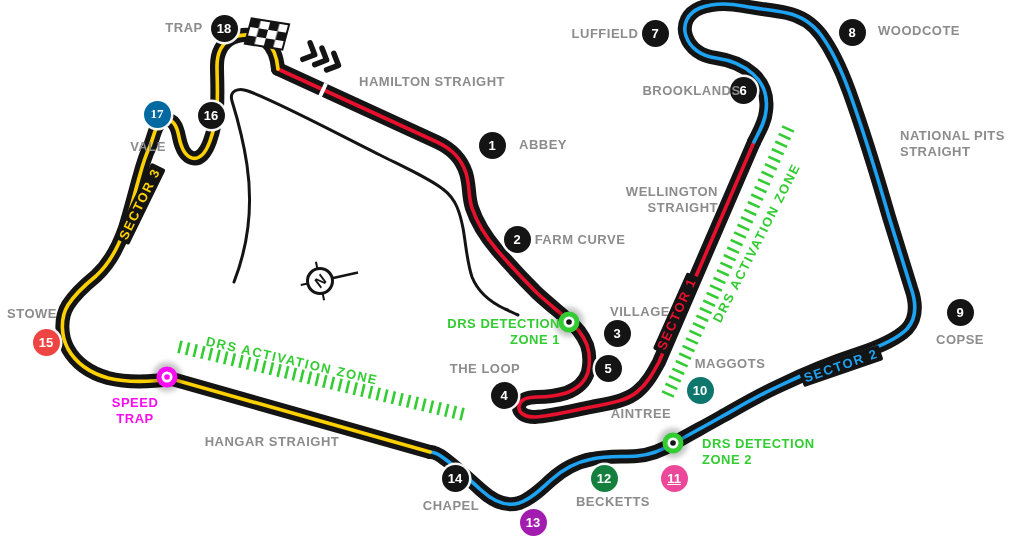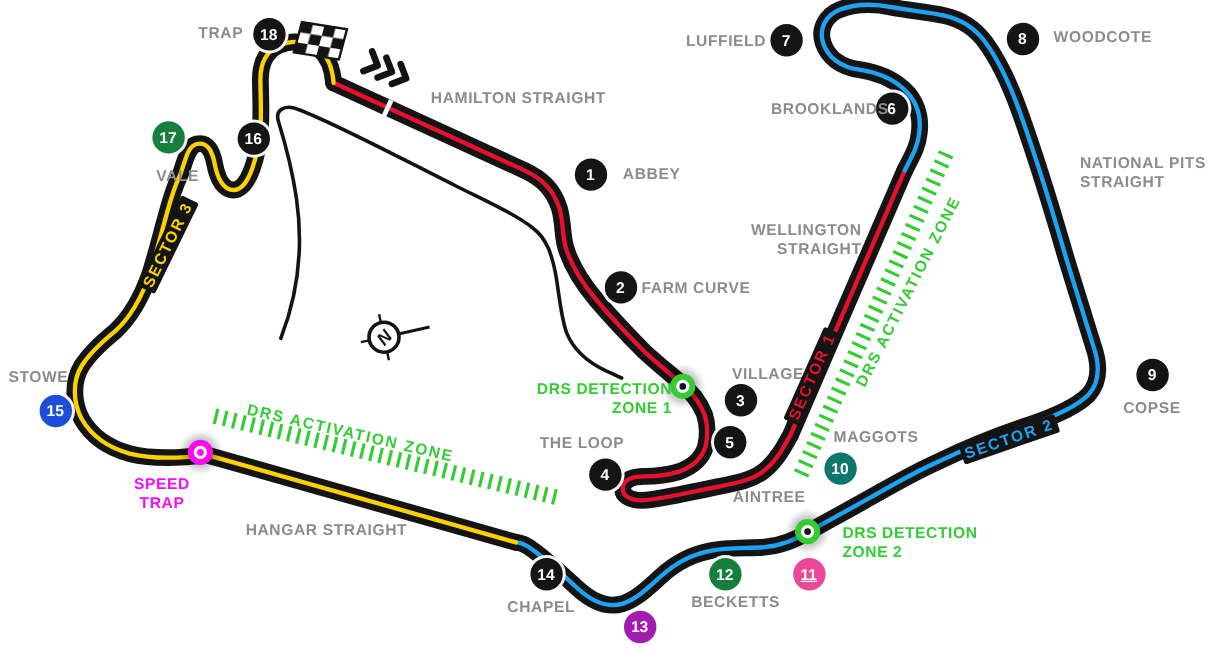--- a/index.html
+++ b/index.html
@@ -195,23 +195,23 @@
       <div class="marker" style="left: 608px; top: 368px; background: rgb(20, 20, 20); color: rgb(255, 255, 255);">5</div>
       <div class="marker" style="left: 743px; top: 90px; background: rgb(20, 20, 20); color: rgb(255, 255, 255);">6</div>
       <div class="marker" style="left: 655px; top: 33px; background: rgb(20, 20, 20); color: rgb(255, 255, 255);">7</div>
       <div class="marker" style="left: 852px; top: 32px; background: rgb(20, 20, 20); color: rgb(255, 255, 255);">8</div>
       <div class="marker" style="left: 960px; top: 312px; background: rgb(20, 20, 20); color: rgb(255, 255, 255);">9</div>
       <div class="marker" style="left: 700px; top: 390px; background: #0f766e; color: rgb(255, 255, 255);">10</div>
       <div class="marker" style="left: 674px; top: 478px; background: #ec4899; color: rgb(255, 255, 255); text-decoration: underline;">11</div>
       <div class="marker" style="left: 604px; top: 478px; background: #15803d; color: rgb(255, 255, 255);">12</div>
       <div class="marker" style="left: 533px; top: 522px; background: #a21caf; color: rgb(255, 255, 255);">13</div>
       <div class="marker" style="left: 455px; top: 478px; background: rgb(20, 20, 20); color: rgb(255, 255, 255);">14</div>
-      <div class="marker" style="left: 46px; top: 342px; background: #1d4ed8; color: rgb(255, 255, 255);">15</div>
+      <div class="marker" style="left: 46px; top: 342px; background: #ef4444; color: rgb(255, 255, 255);">15</div>
       <div class="marker" style="left: 211px; top: 115px; background: rgb(20, 20, 20); color: rgb(255, 255, 255);">16</div>
-      <div class="marker" style="left: 140px; top: 114px; background: #15803d; color: rgb(255, 255, 255);">17</div>
+      <div class="marker" style="left: 157px; top: 114px; background: #0369a1; color: rgb(255, 255, 255); font-family: Liberation Serif, serif;">17</div>
       <div class="marker" style="left: 224px; top: 28px; background: rgb(20, 20, 20); color: rgb(255, 255, 255);">18</div>
       <div class="maplabel" style="left: 184px; top: 28px; color: rgb(140, 140, 140); text-align: center; transform: translate(-50%, -50%);">TRAP</div>
       <div class="maplabel" style="left: 432px; top: 82px; color: rgb(140, 140, 140); text-align: center; transform: translate(-50%, -50%);">HAMILTON STRAIGHT</div>
       <div class="maplabel" style="left: 605px; top: 34px; color: rgb(140, 140, 140); text-align: center; transform: translate(-50%, -50%);">LUFFIELD</div>
       <div class="maplabel" style="left: 919px; top: 31px; color: rgb(140, 140, 140); text-align: center; transform: translate(-50%, -50%);">WOODCOTE</div>
       <div class="maplabel" style="left: 676px; top: 91px; color: rgb(140, 140, 140); text-align: center; transform: translate(-50%, -50%); padding-left: 31px;">BROOKLANDS</div>
       <div class="maplabel" style="left: 543px; top: 145px; color: rgb(140, 140, 140); text-align: center; transform: translate(-50%, -50%);">ABBEY</div>
       <div class="maplabel" style="left: 900px; top: 128px; color: rgb(140, 140, 140); text-align: left;">NATIONAL PITS
 STRAIGHT</div>
       <div class="maplabel" style="left: 718px; top: 184px; color: rgb(140, 140, 140); text-align: right; transform: translate(-100%, 0px);">WELLINGTON

